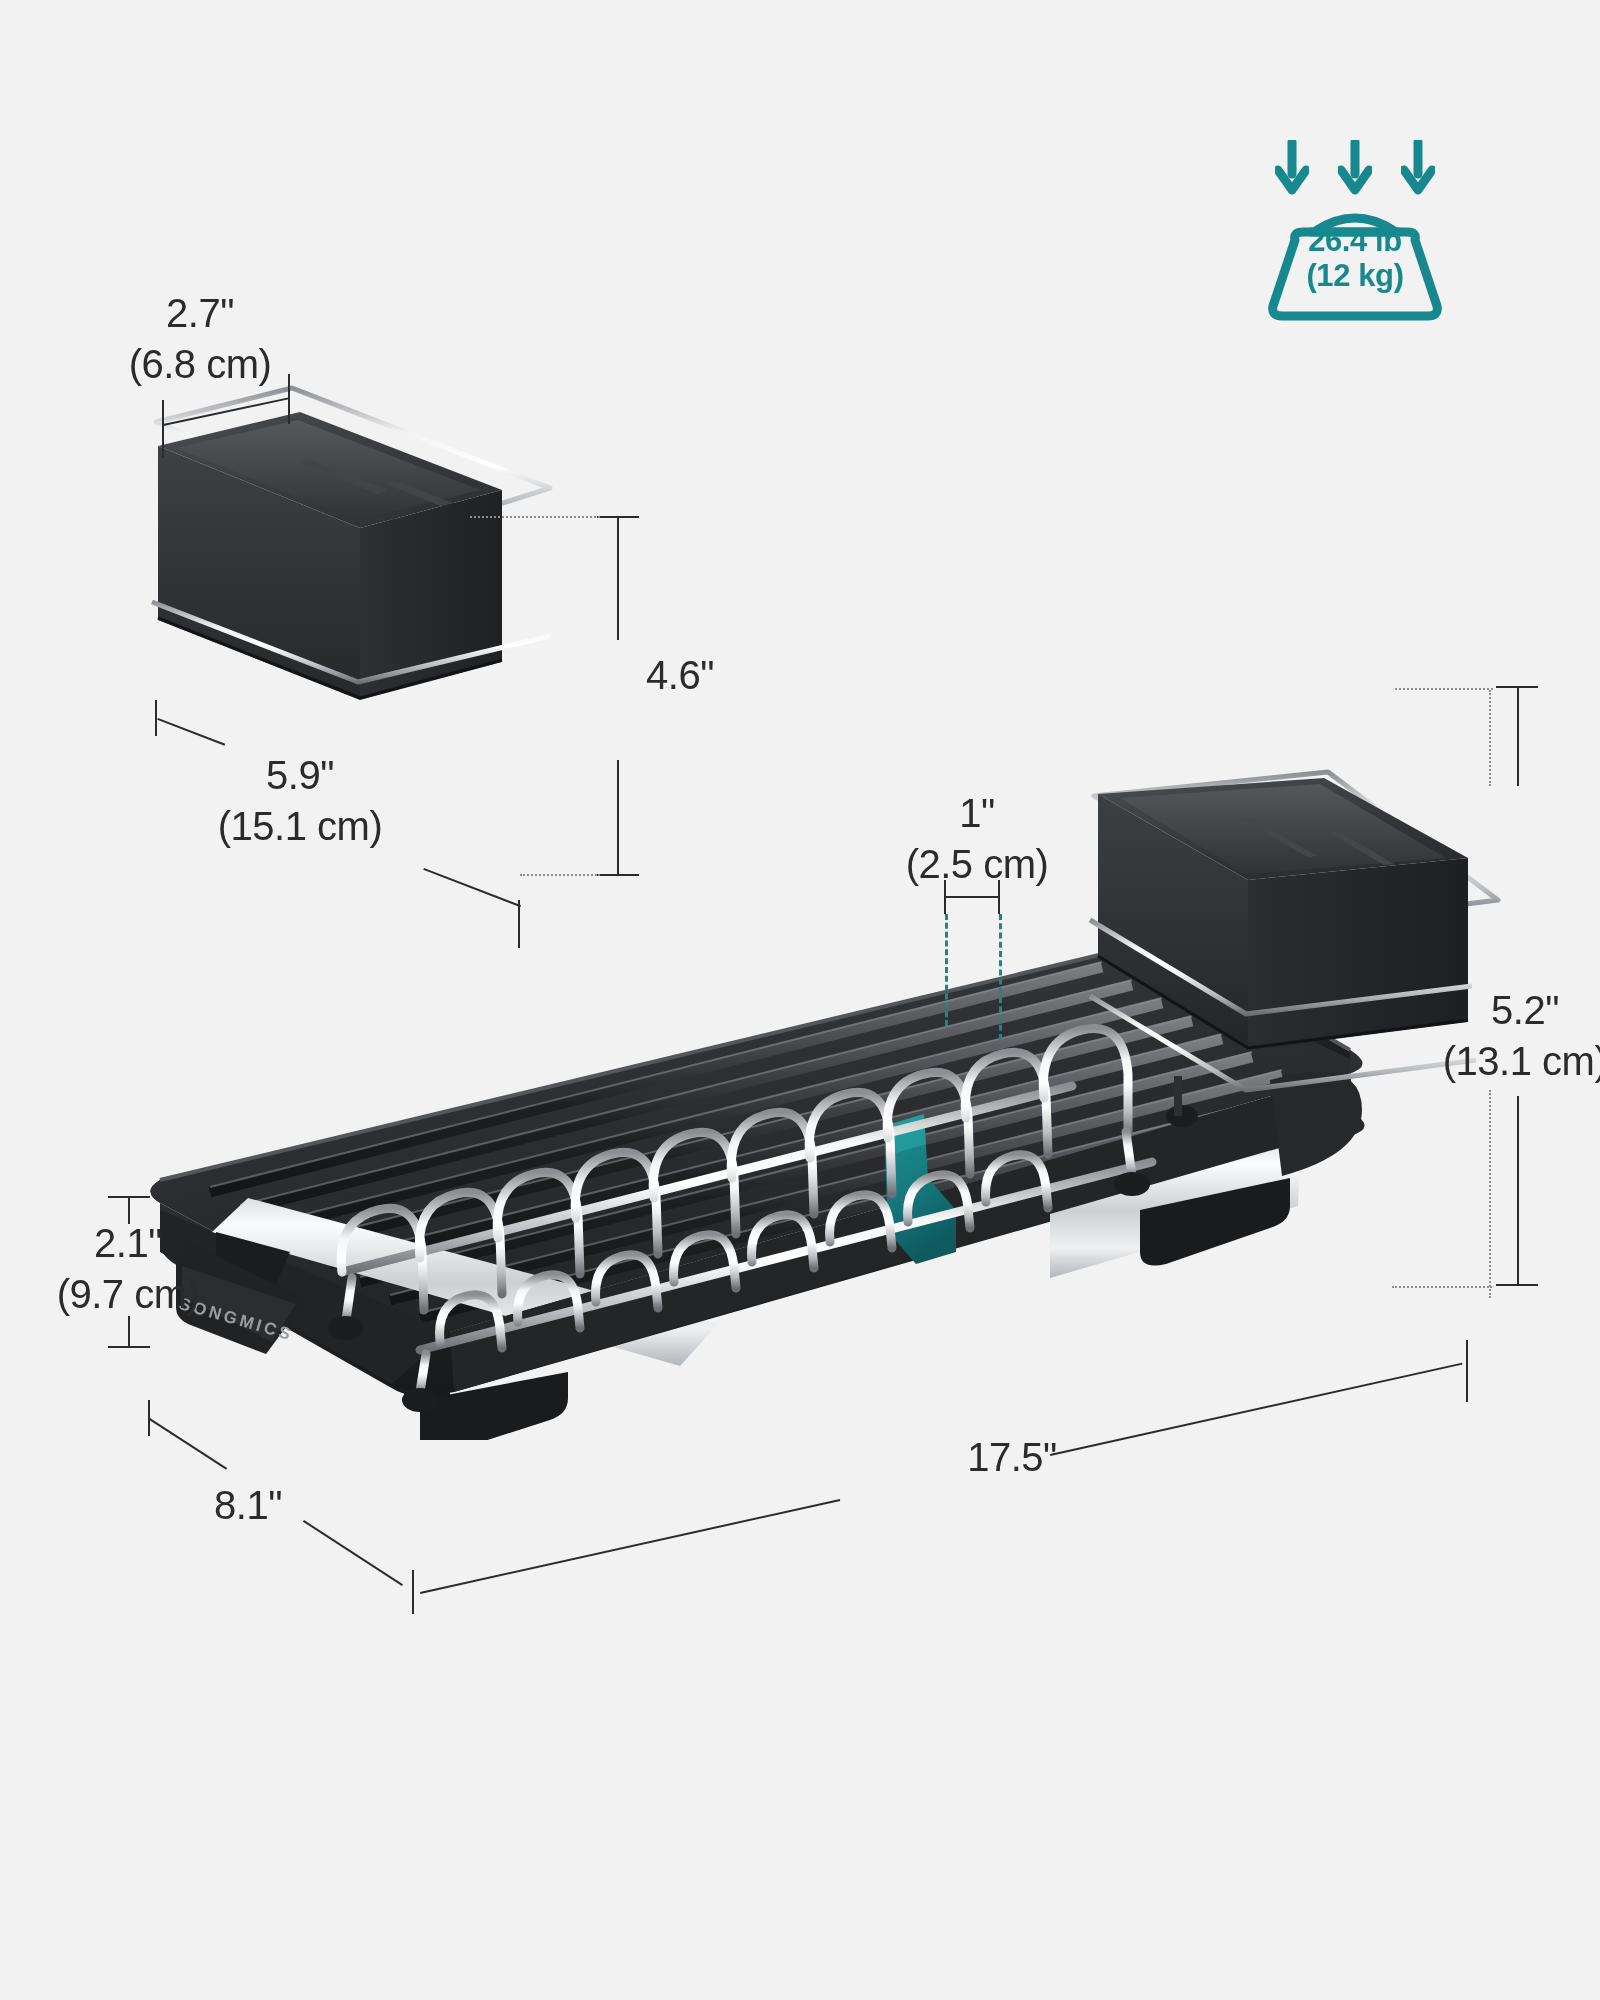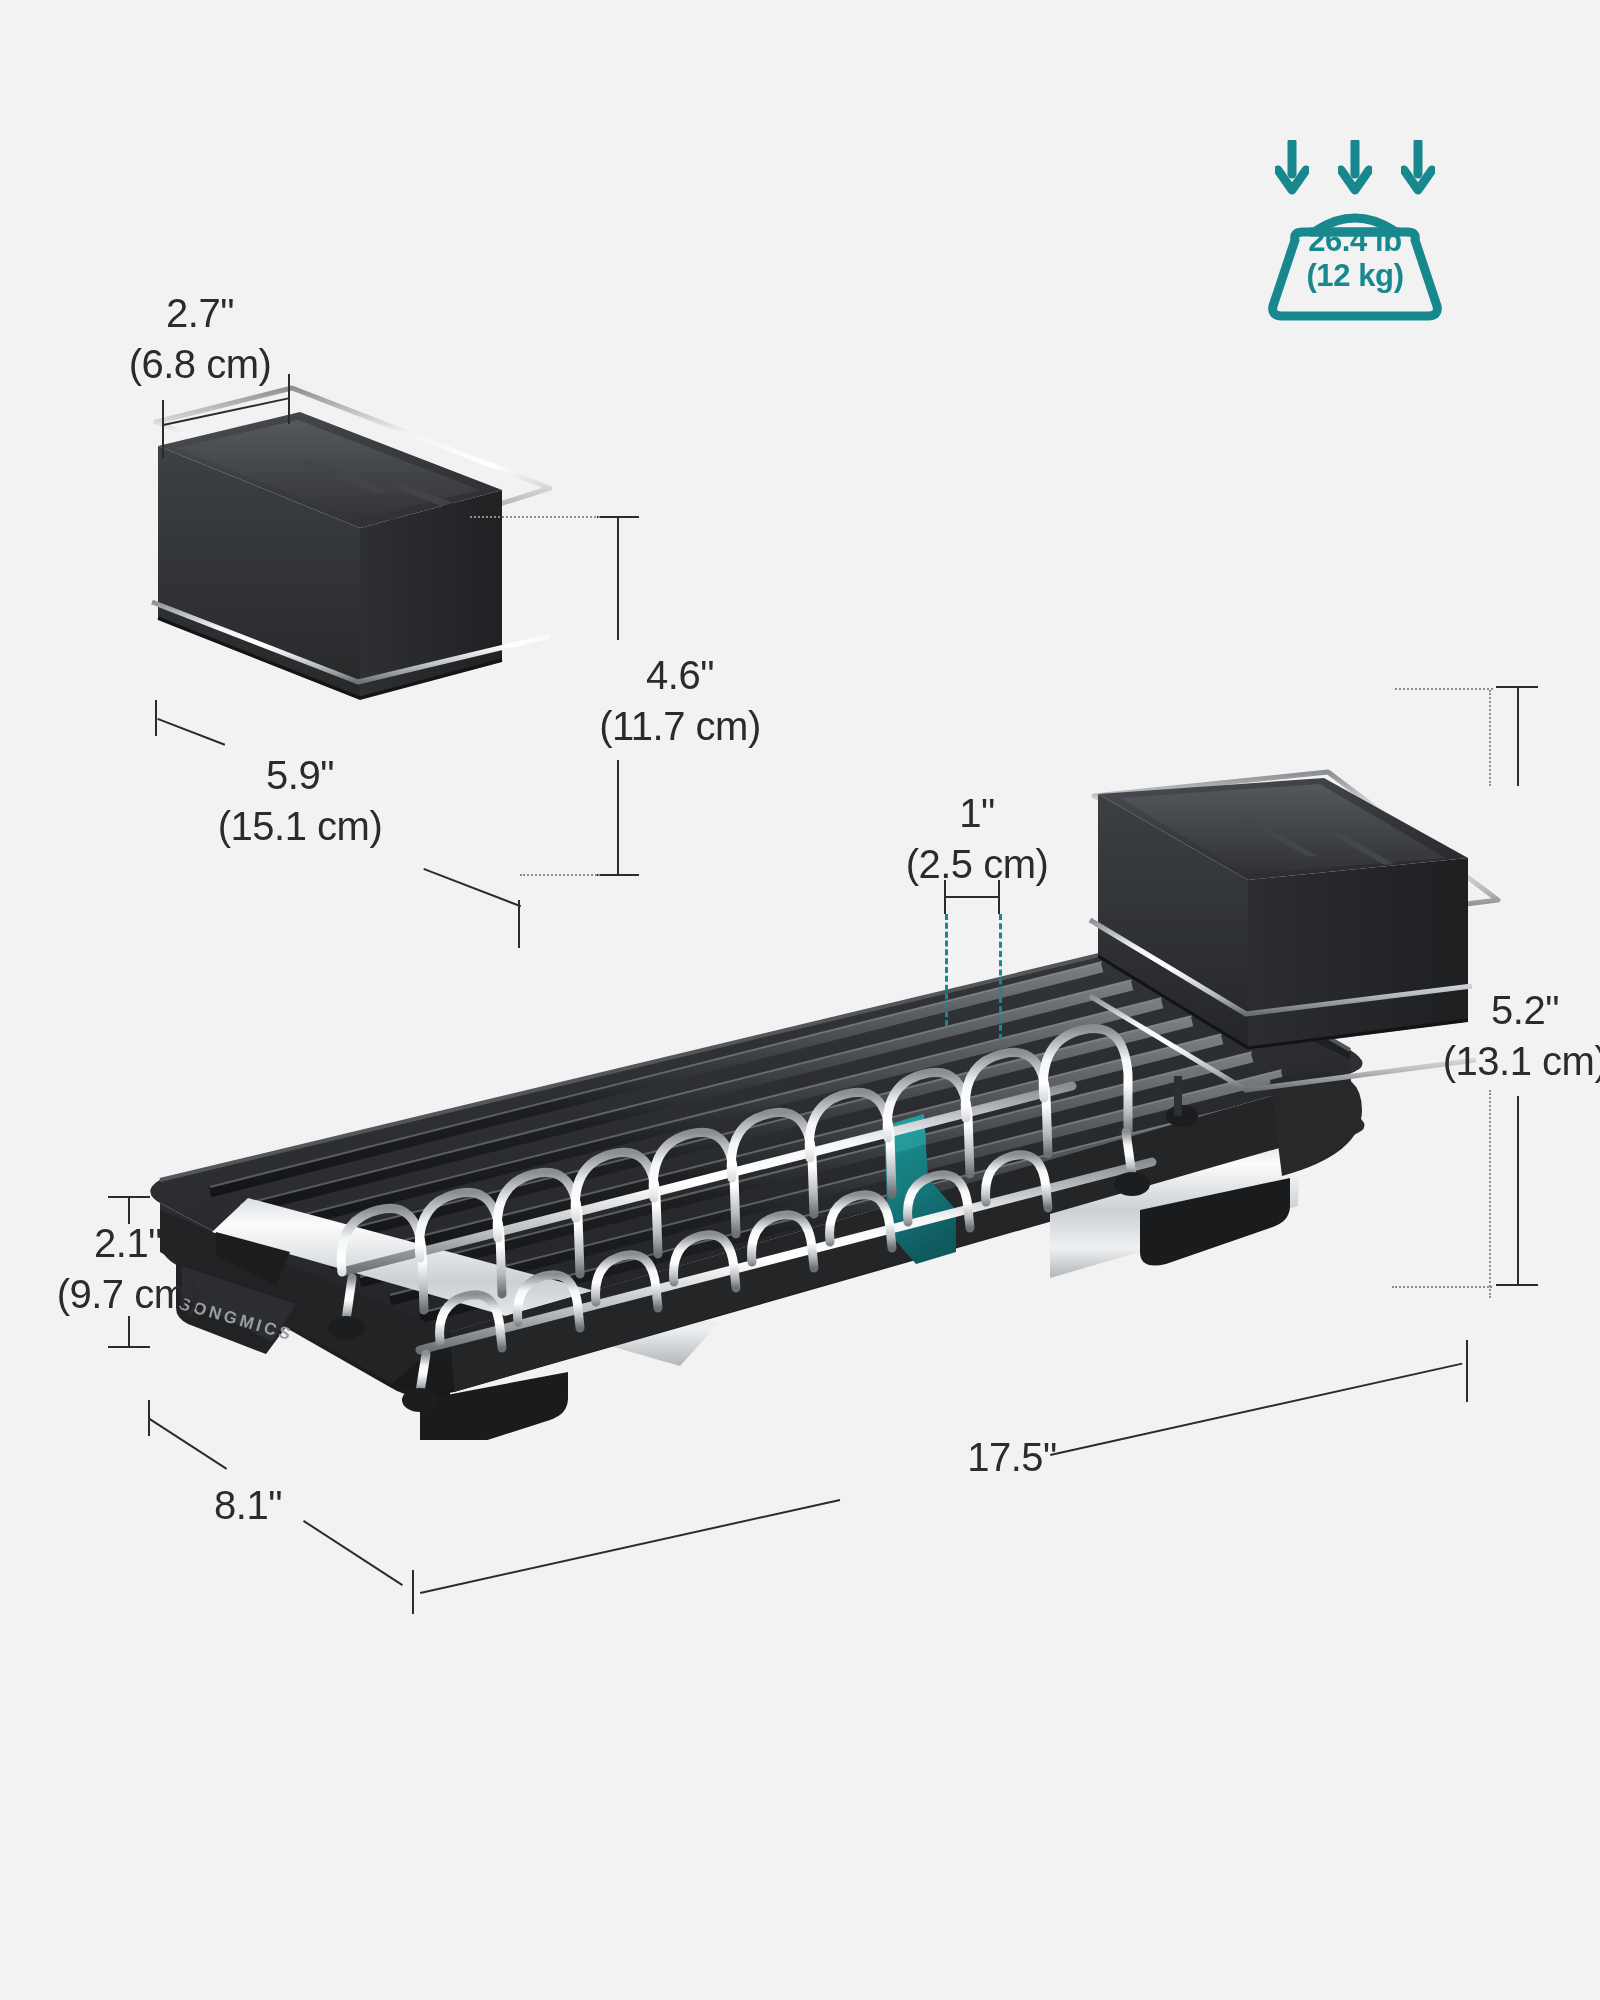--- a/index.html
+++ b/index.html
@@ -375,21 +375,20 @@
       <i></i>
     </div>
   <div class="diag" style="left:424px; top:868px; width:104px; transform: rotate(21deg);">
       <i></i>
     </div>
   <div class="tick v" style="left:155px; top:700px; height:36px;"></div>
   <div class="tick v" style="left:518px; top:900px; height:48px;"></div>
 
   <div class="dim-label" style="left:540px; top:650px; width:280px;">
     <span>4.6"</span>
-    <span class="l2">(11.7 cm)</span>
   </div>
   <div class="rule v" style="left:617px; top:516px; height:124px;"></div>
   <div class="rule v" style="left:617px; top:760px; height:116px;"></div>
   <div class="tick h" style="left:597px; top:516px; width:42px;"></div>
   <div class="tick h" style="left:597px; top:874px; width:42px;"></div>
 
   <div class="dotted h" style="left:470px; top:516px; width:130px;"></div>
   <div class="dotted h" style="left:520px; top:874px; width:80px;"></div>
 
   <div class="dim-label" style="left:862px; top:788px; width:230px;">

